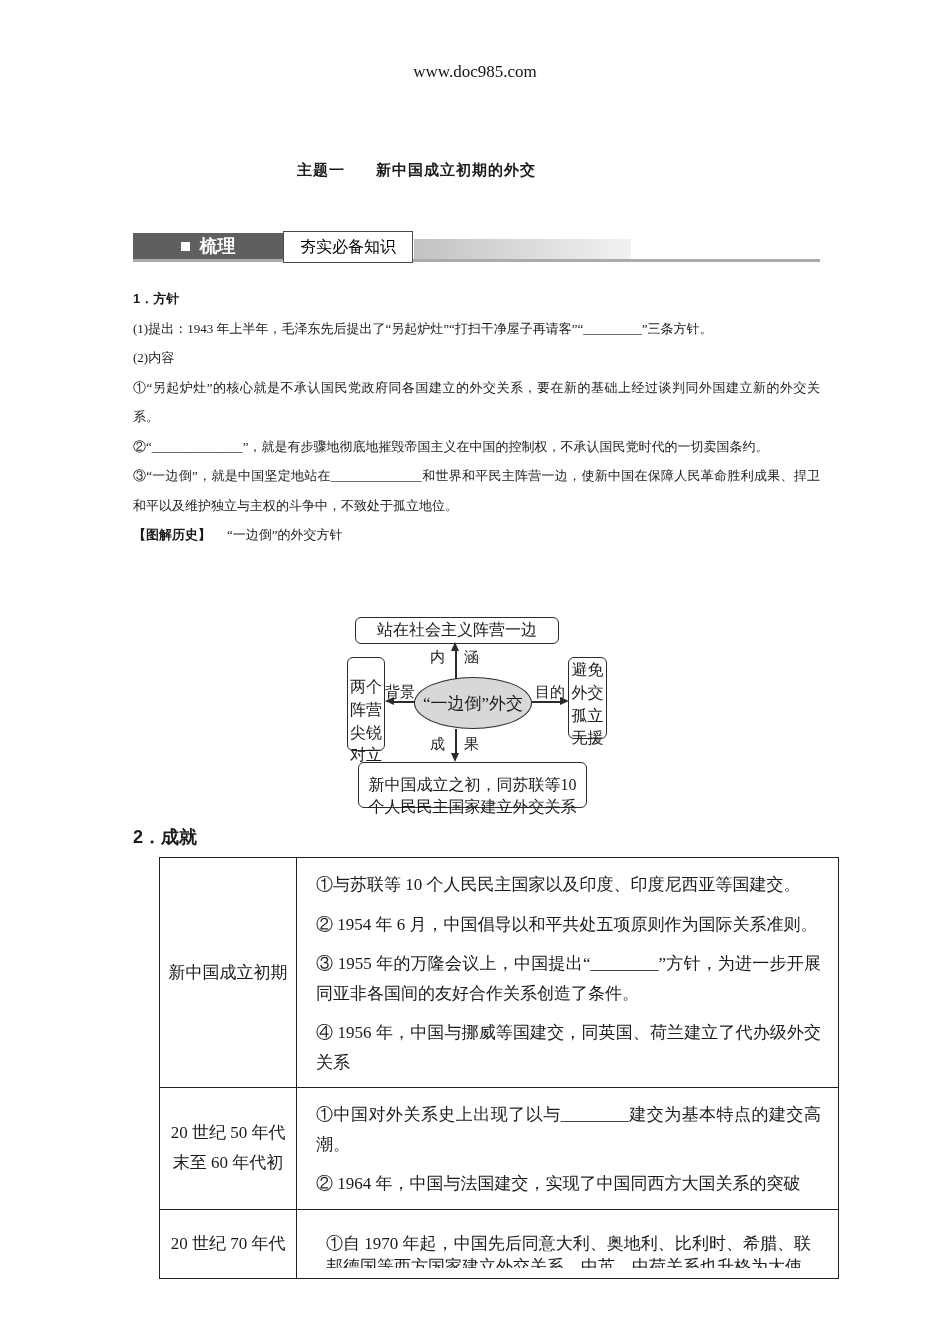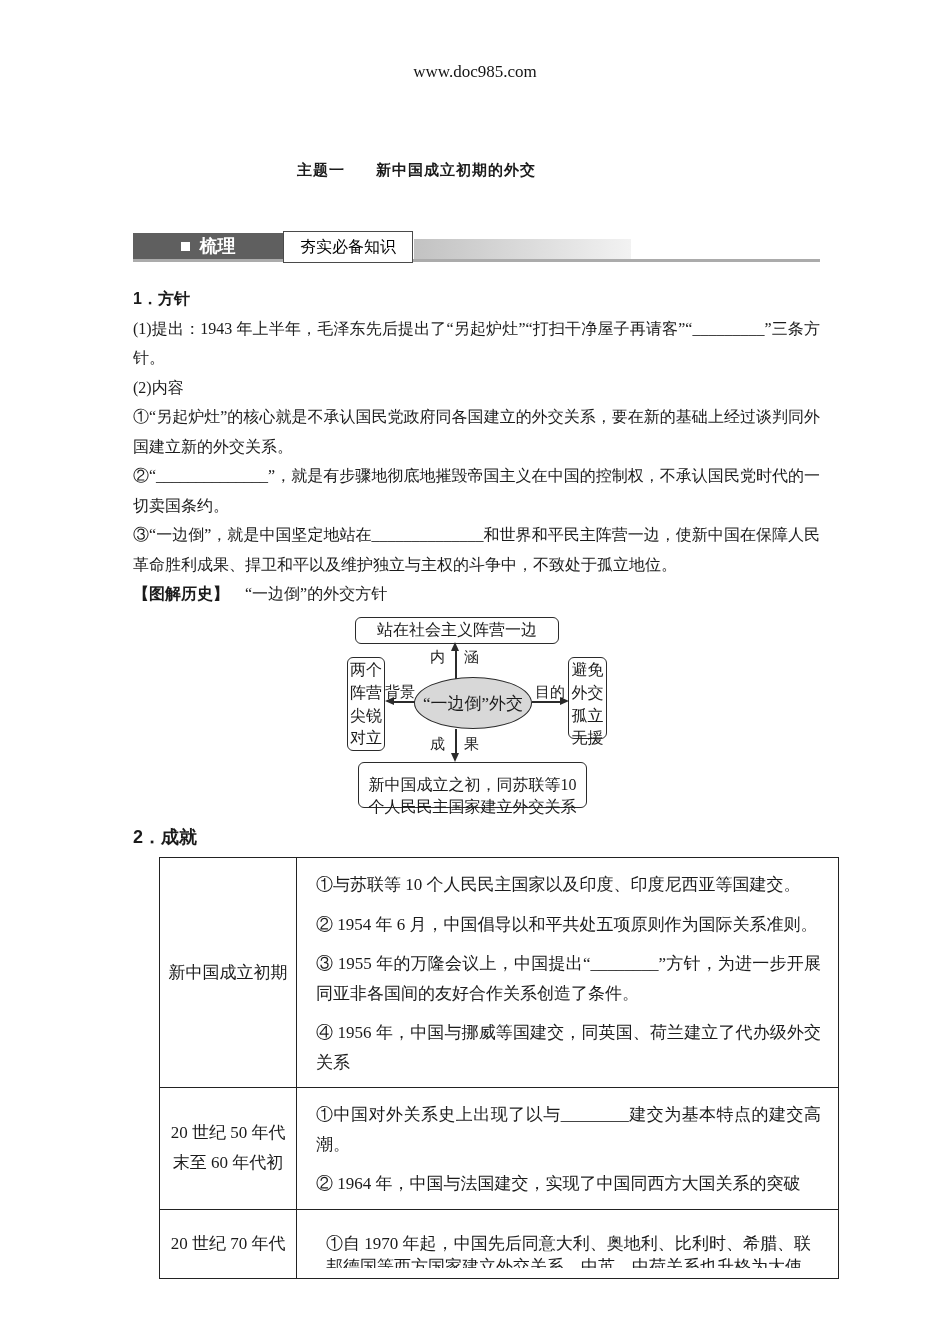--- a/index.html
+++ b/index.html
@@ -44,38 +44,38 @@
     display:flex; align-items:center; justify-content:center; z-index:2;
     font-family:"Liberation Sans","DejaVu Sans",sans-serif; font-size:16px; color:#000000;
   }
   .bar-strip{
     position:absolute; left:281px; top:8px; width:217px; height:20px;
     background:linear-gradient(to right, var(--strip-start,#c2c2c2), var(--strip-end,#f2f2f2));
   }
   
   .bodytext{
     position:absolute; left:133px; top:284px; width:687px;
-    font-size:16px; line-height:29.5px; text-align:justify;
+    font-size:13px; line-height:29.5px; text-align:justify;
     word-break:break-all;
   }
   .bodytext p{margin:0;}
   .bh{font-family:"Liberation Sans","DejaVu Sans",sans-serif; font-weight:700; text-align:left;}
   .bh-inline{font-family:"Liberation Sans","DejaVu Sans",sans-serif; font-weight:700; margin-right:16px;}
   .h2{
     position:absolute; left:133px; top:823px; margin:0; font-size:18px; line-height:29px;
   }
   
   .diagram{position:absolute; left:0; top:0; width:950px; height:0;}
   .d-box{
     position:absolute; border:1.4px solid var(--line,#2b2b2b); border-radius:6px;
     background:#ffffff; font-size:16px; text-align:center; box-sizing:border-box;
     color:var(--ink,#1b1b1b);
   }
   .d-top{left:355px; top:617px; width:204px; height:27px; line-height:24px; white-space:nowrap;}
-  .d-left{left:347px; top:657px; width:38px; height:94px; padding-top:1px;}
+  .d-left{left:347px; top:657px; width:38px; height:94px; padding-top:18px;}
   .d-right{left:568px; top:657px; width:39px; height:82px; padding-top:1px;}
   .d-left div,.d-right div{line-height:22.8px;}
   .d-bottom{left:358px; top:762px; width:229px; height:46px; padding-top:11px;}
   .d-bottom div{line-height:21.5px; white-space:nowrap;}
   .d-ellipse{
     position:absolute; left:414px; top:677px; width:118px; height:52px;
     border:1.4px solid var(--line,#2b2b2b); border-radius:50%;
     background:var(--ellipse-fill,#d8d8d8);
     display:flex; align-items:center; justify-content:center;
     font-size:17px; white-space:nowrap; box-sizing:border-box;

